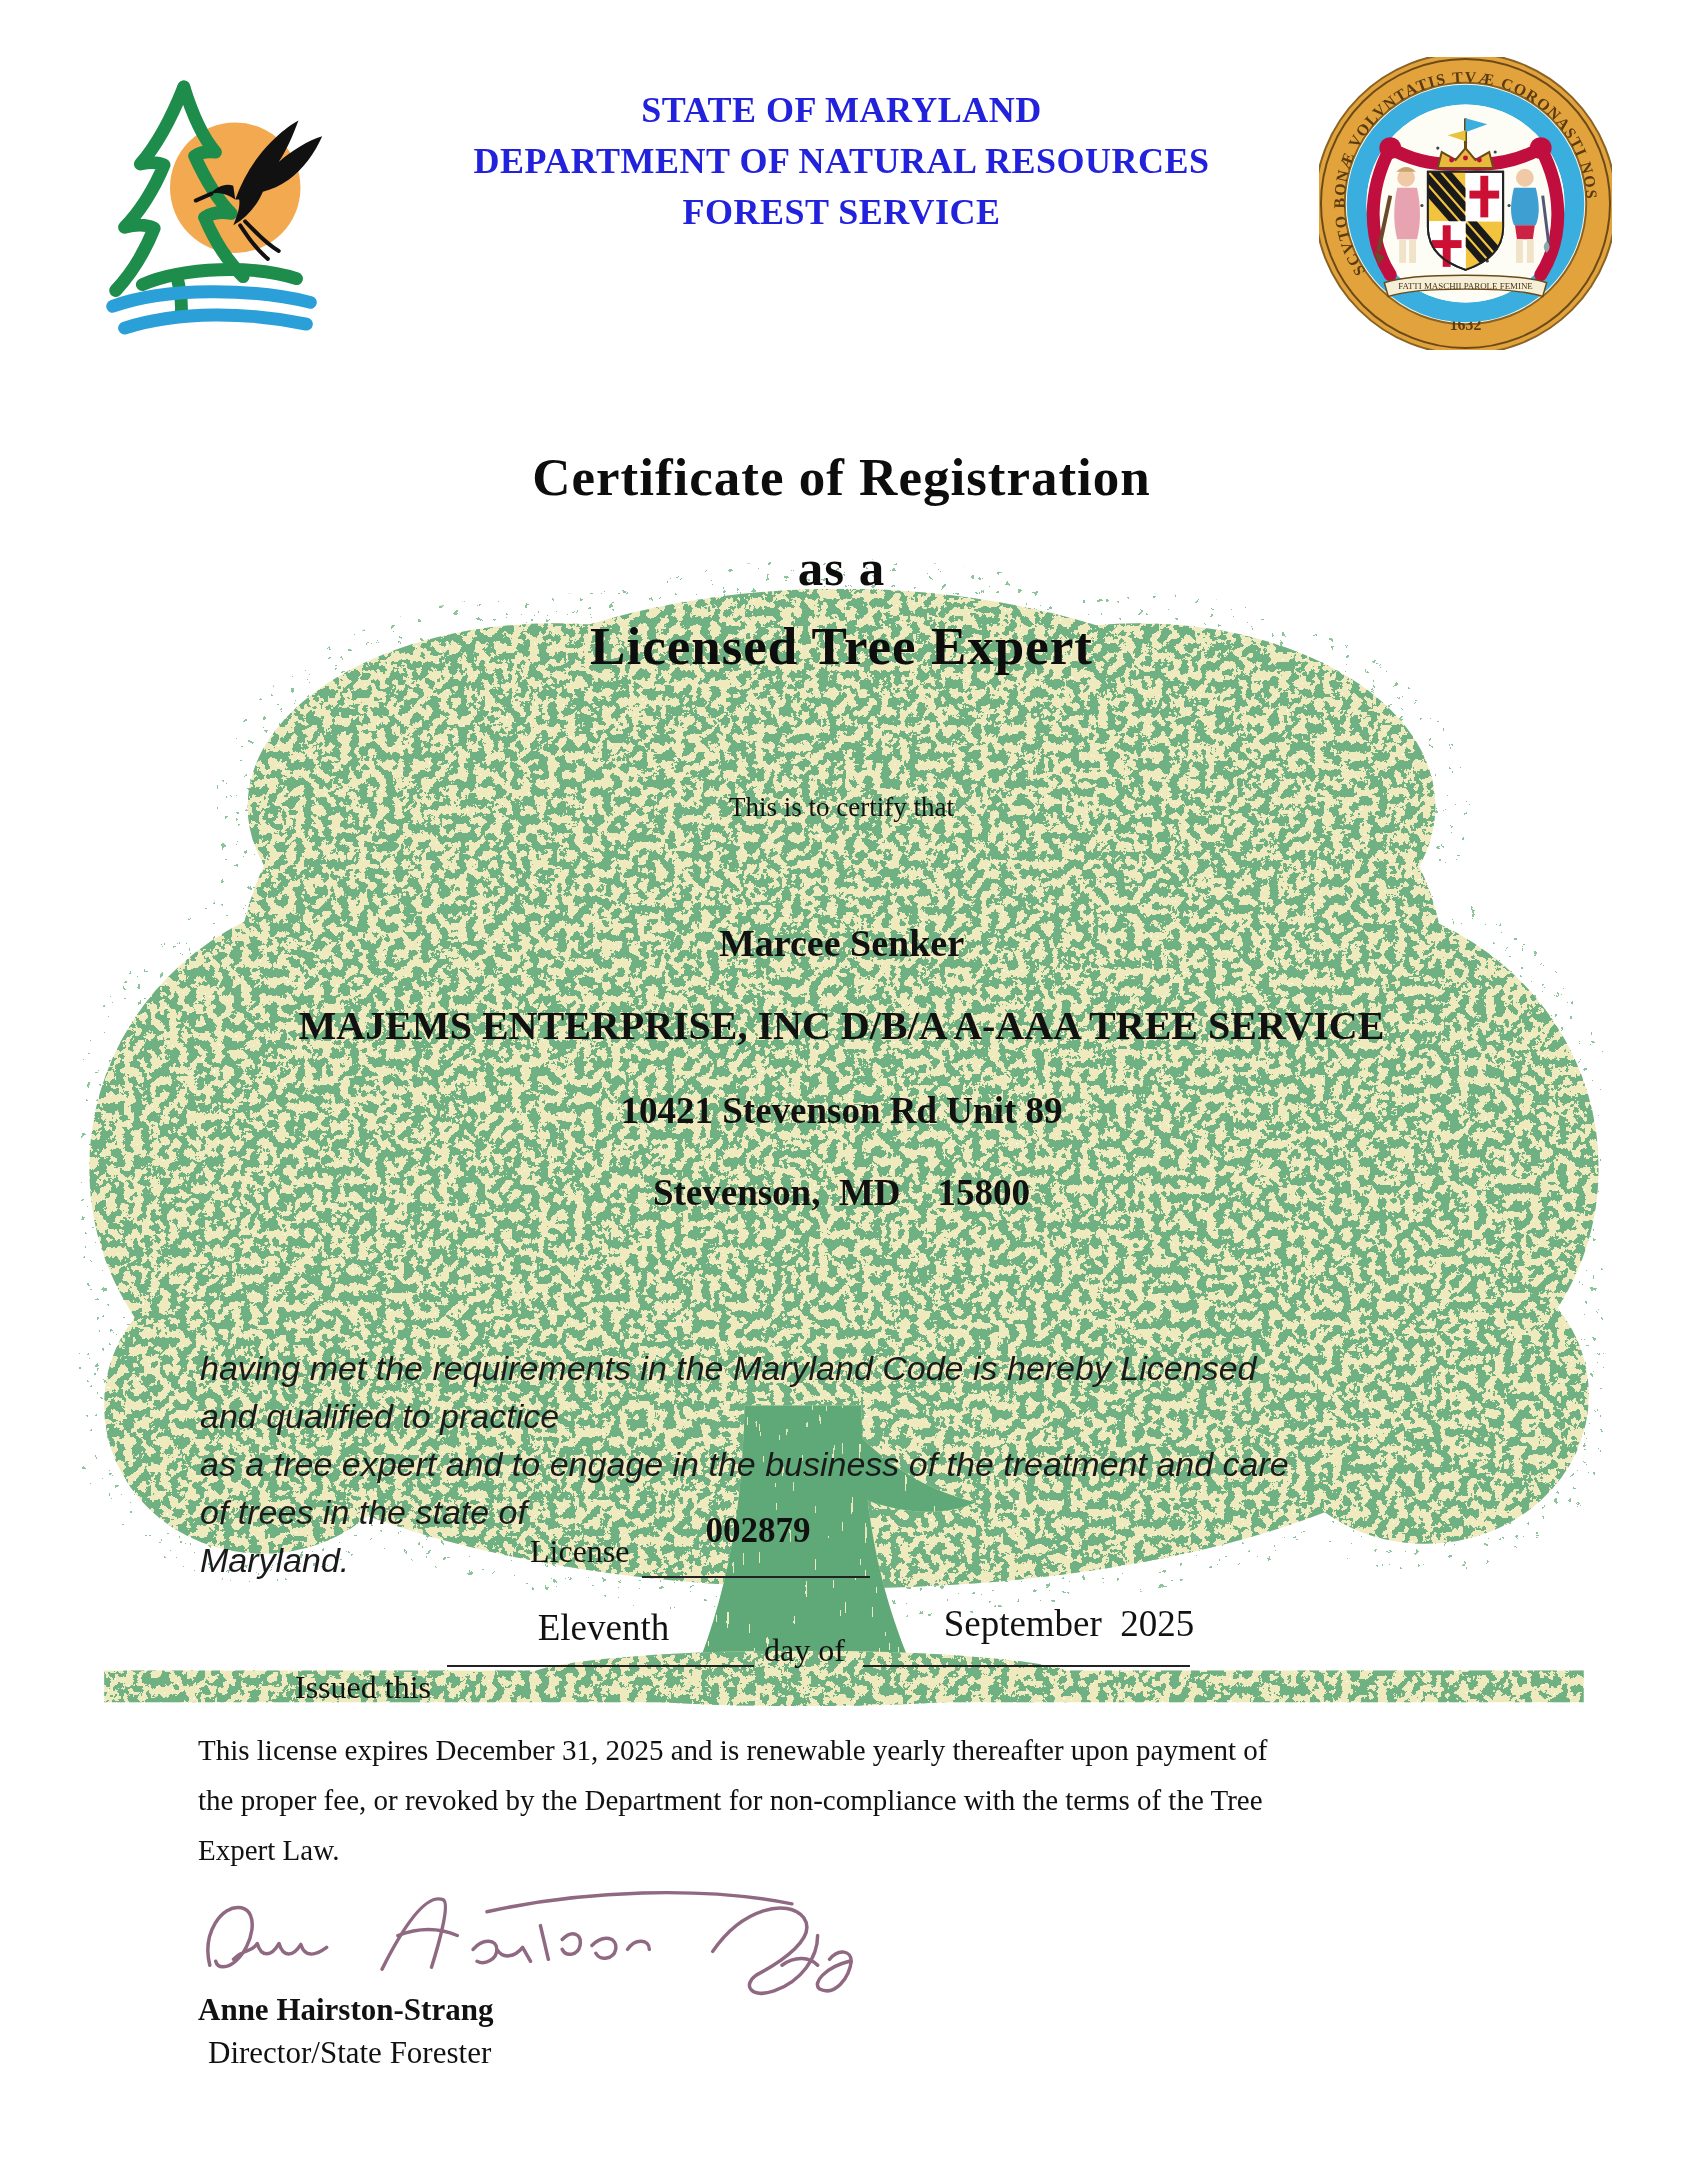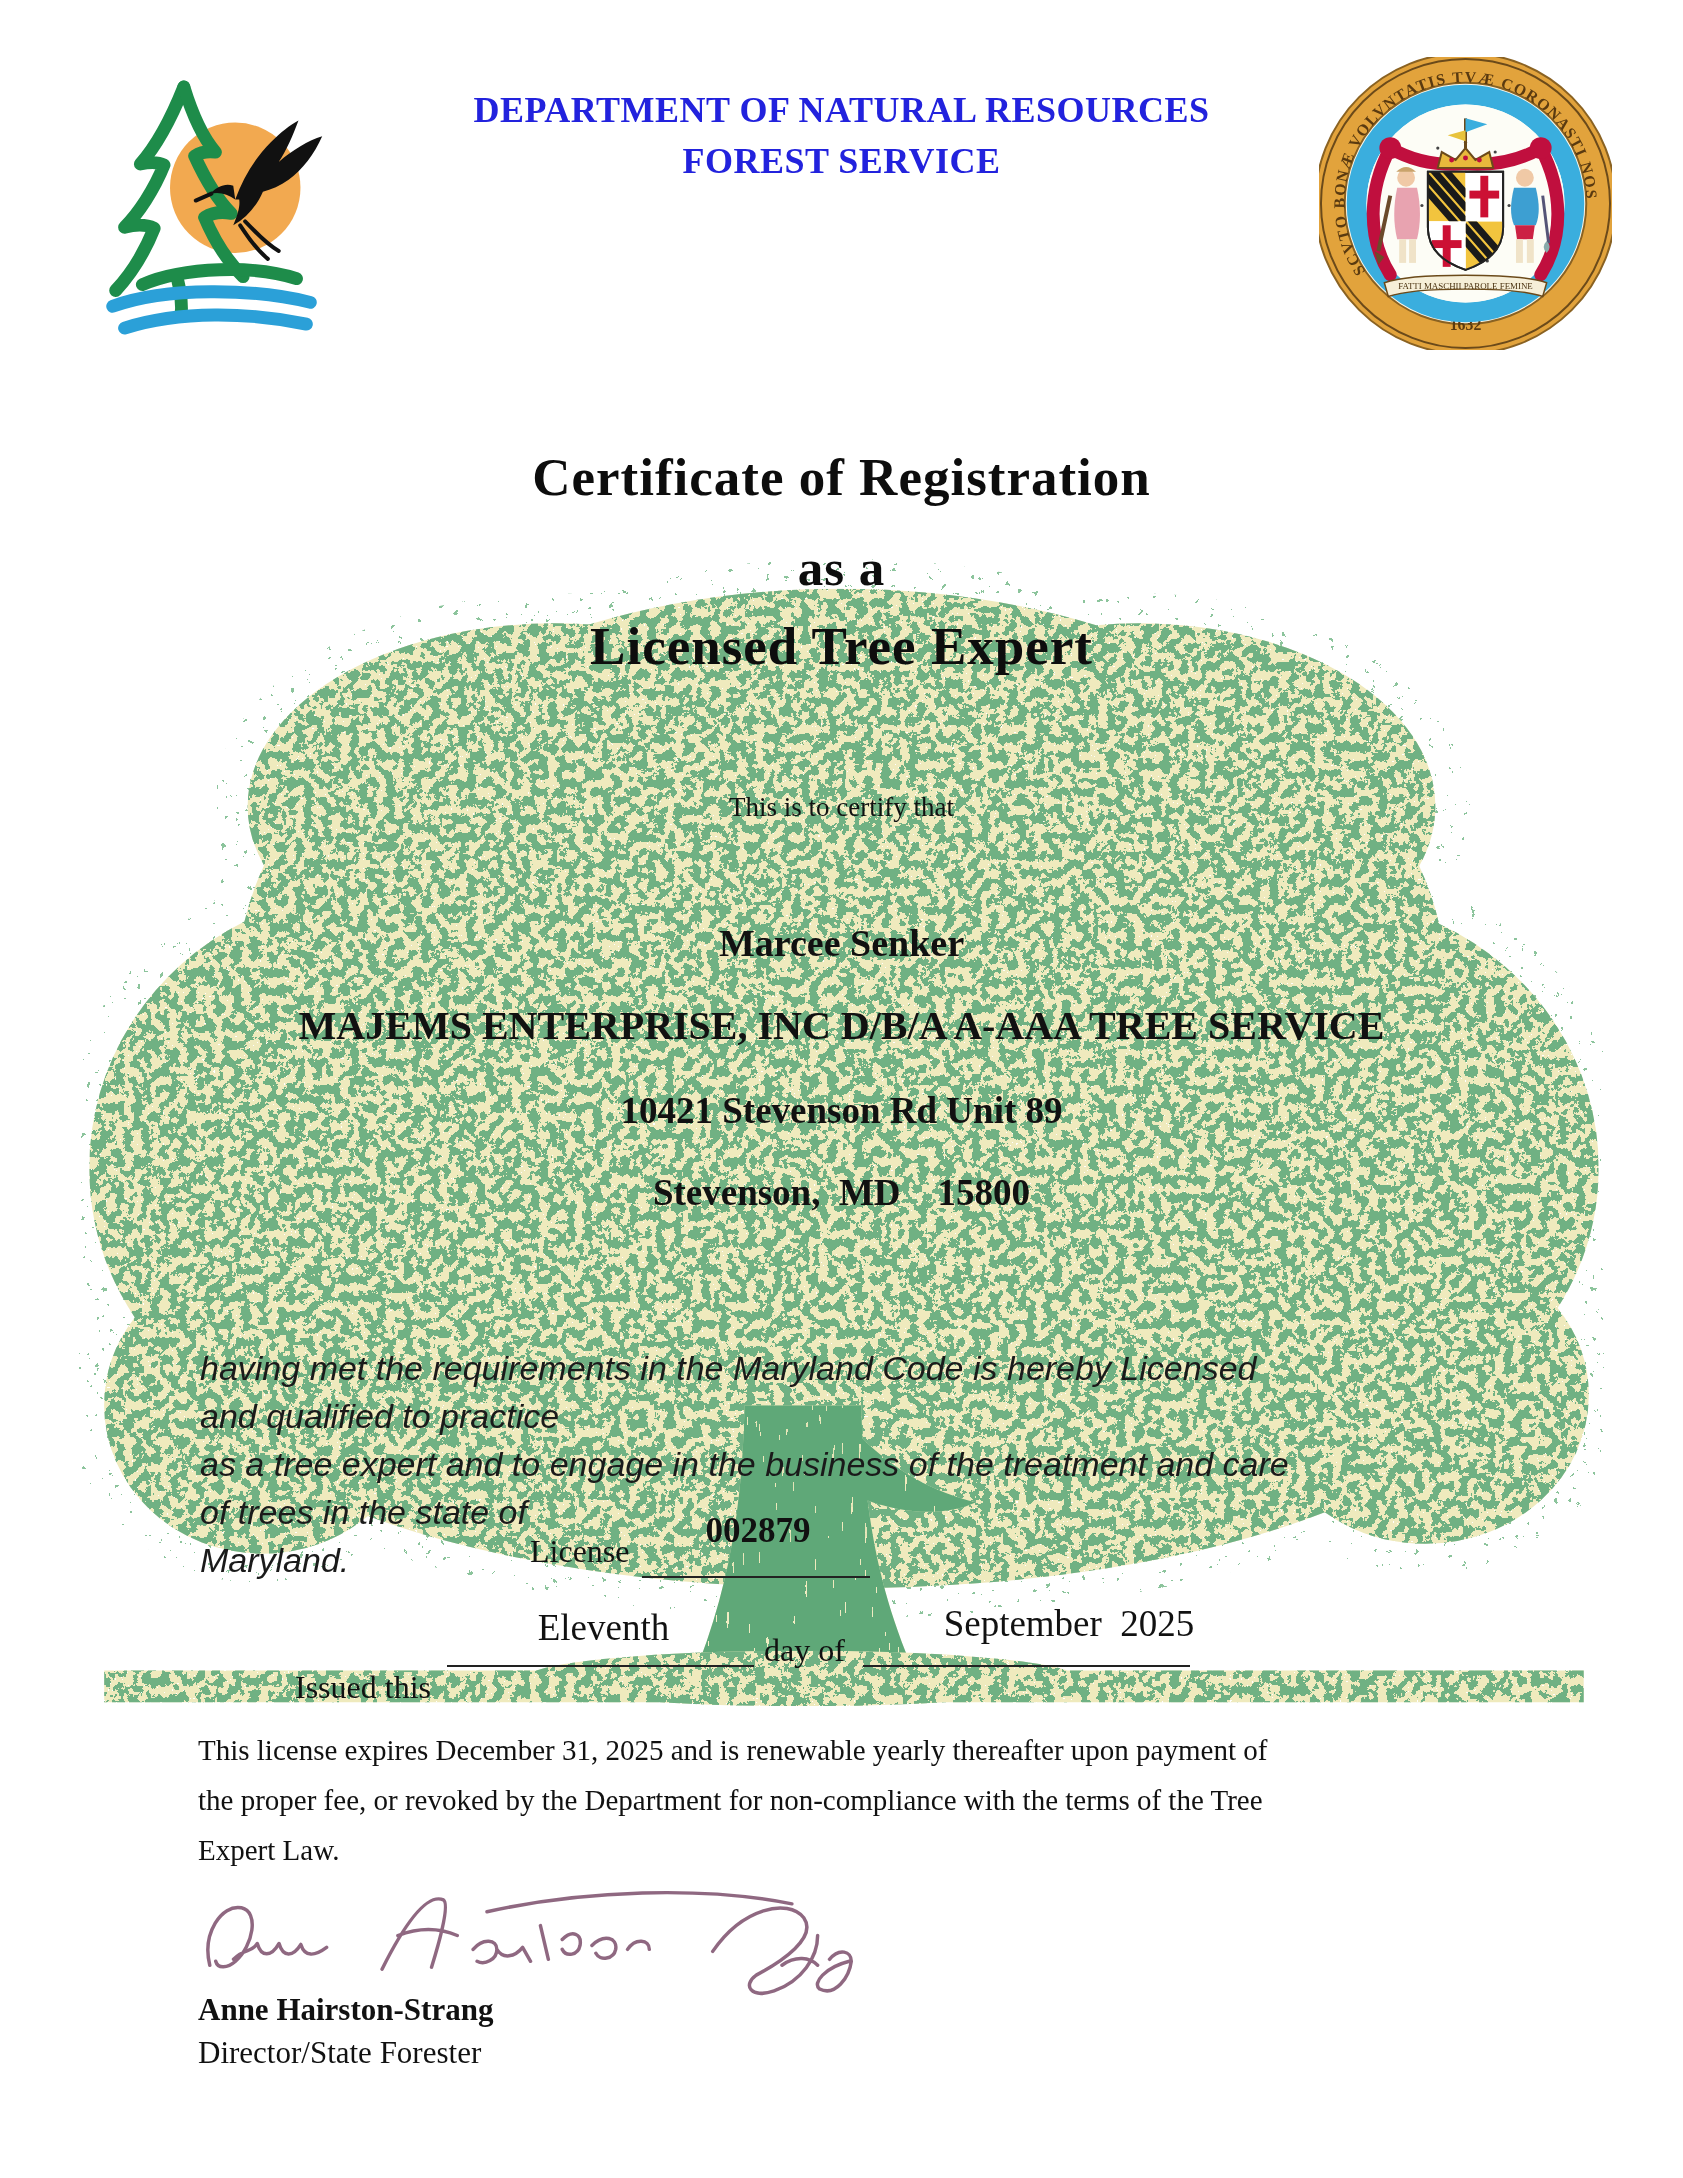--- a/index.html
+++ b/index.html
@@ -40,21 +40,21 @@
   .iss-line1{left:447px;top:1665px;width:307px;border-top:2px solid #222;z-index:6;}
   .iss-conn{left:764px;top:1632px;font-size:32px;z-index:6;}
   .iss-month{left:871px;top:1602px;width:396px;text-align:center;font-size:37px;z-index:6;}
   .iss-line2{left:863px;top:1665px;width:327px;border-top:2px solid #222;z-index:6;}
   
   .expire{left:198px;top:1725px;width:1129px;font-size:29px;z-index:6;}
   .expire div{line-height:50px;}
   
   .sig{left:188px;top:1874px;width:693px;height:129px;z-index:6;}
   .sgname{left:198px;top:1992px;font-size:31px;z-index:6;font-weight:bold;}
-  .sgtitle{left:198px;top:2035px;font-size:31px;z-index:6;}
+  .sgtitle{left:208px;top:2035px;font-size:31px;z-index:6;}
   
   .logo{left:85px;top:67px;width:255px;height:279px;z-index:5;}
   .seal{left:1319px;top:57px;width:293px;height:293px;z-index:5;}
   .tree{left:79px;top:554px;width:1525px;height:1163px;z-index:1;}
 </style>
 </head>
 <body>
 
 <div class="page">
 
@@ -71,20 +71,21 @@
       <path d="M128 128 L112 135" stroke="#111111" stroke-width="4" stroke-linecap="round" fill="none"></path>
       <path d="M162 156 C172 166 182 178 196 186 M157 160 C165 172 173 184 185 194" stroke="#111111" stroke-width="4" stroke-linecap="round" fill="none"></path>
     </g>
 
     <path d="M58 220 C100 202 172 200 214 214" fill="none" stroke="#1e8c4a" stroke-width="13" stroke-linecap="round"></path>
     <path d="M28 242 C82 222 172 224 228 238" fill="none" stroke="#2ba0d8" stroke-width="13" stroke-linecap="round"></path>
     <path d="M40 264 C96 246 166 248 224 260" fill="none" stroke="#2ba0d8" stroke-width="13" stroke-linecap="round"></path>
   </svg>
 
   <div class="abs hdr">
+    <div>STATE OF MARYLAND</div>
     <div>DEPARTMENT OF NATURAL RESOURCES</div>
     <div>FOREST SERVICE</div>
   </div>
 
   <svg class="abs seal" viewBox="0 0 296 296" aria-hidden="true">
     <circle cx="148" cy="148" r="146" fill="#fdf8ea"></circle>
     <circle cx="148" cy="148" r="137" fill="none" stroke="#e2a33c" stroke-width="30"></circle>
     <circle cx="148" cy="148" r="152" fill="none" stroke="#8a6222" stroke-width="2"></circle>
     <circle cx="148" cy="148" r="122" fill="none" stroke="#8a6222" stroke-width="2"></circle>
     <circle cx="148" cy="148" r="146" fill="none" stroke="#6b4a1a" stroke-width="2"></circle>

